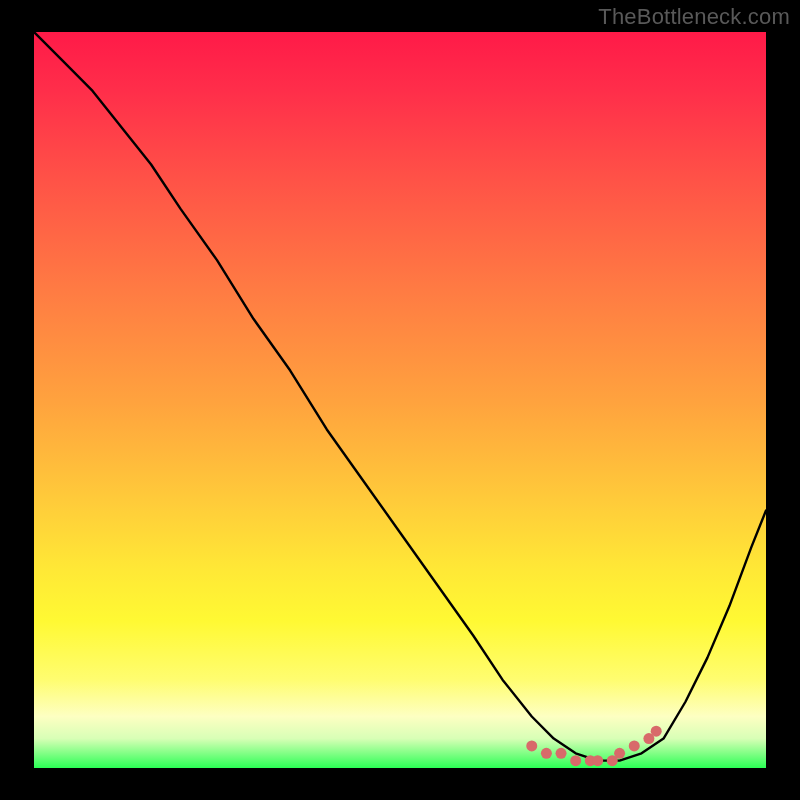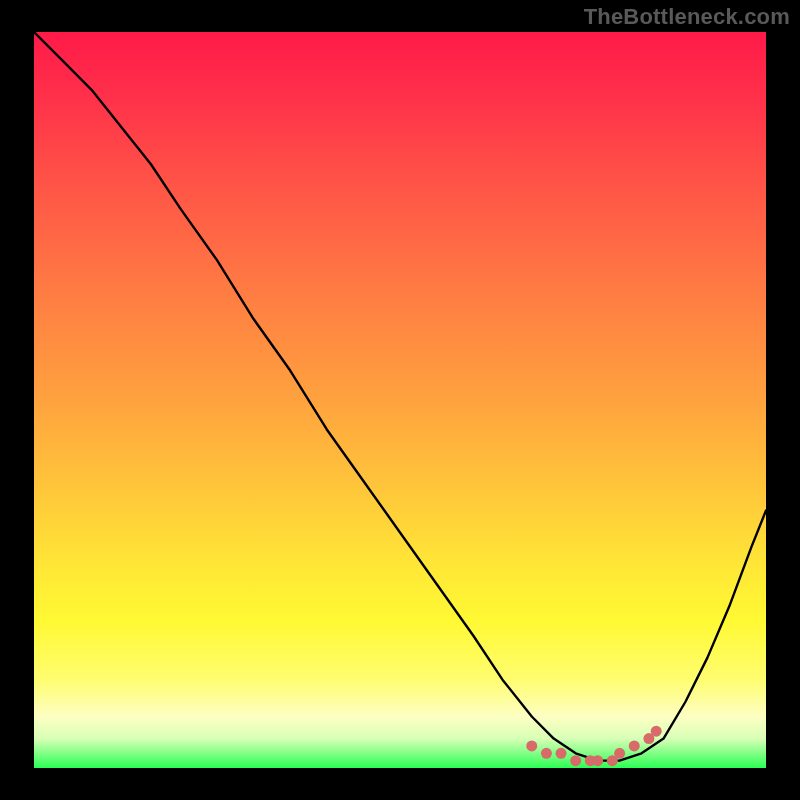--- a/index.html
+++ b/index.html
@@ -9,21 +9,21 @@
     width: 800px;
     height: 800px;
     background: #000;
   }
   .watermark {
     position: absolute;
     top: 4px;
     right: 10px;
     font-family: Arial, Helvetica, sans-serif;
     font-size: 22px;
-    font-weight: bold;
+    font-weight: normal;
     color: #595959;
     letter-spacing: 0.2px;
     z-index: 10;
   }
   .plot-area {
     position: absolute;
     left: 34px;
     top: 32px;
     width: 732px;
     height: 736px;

